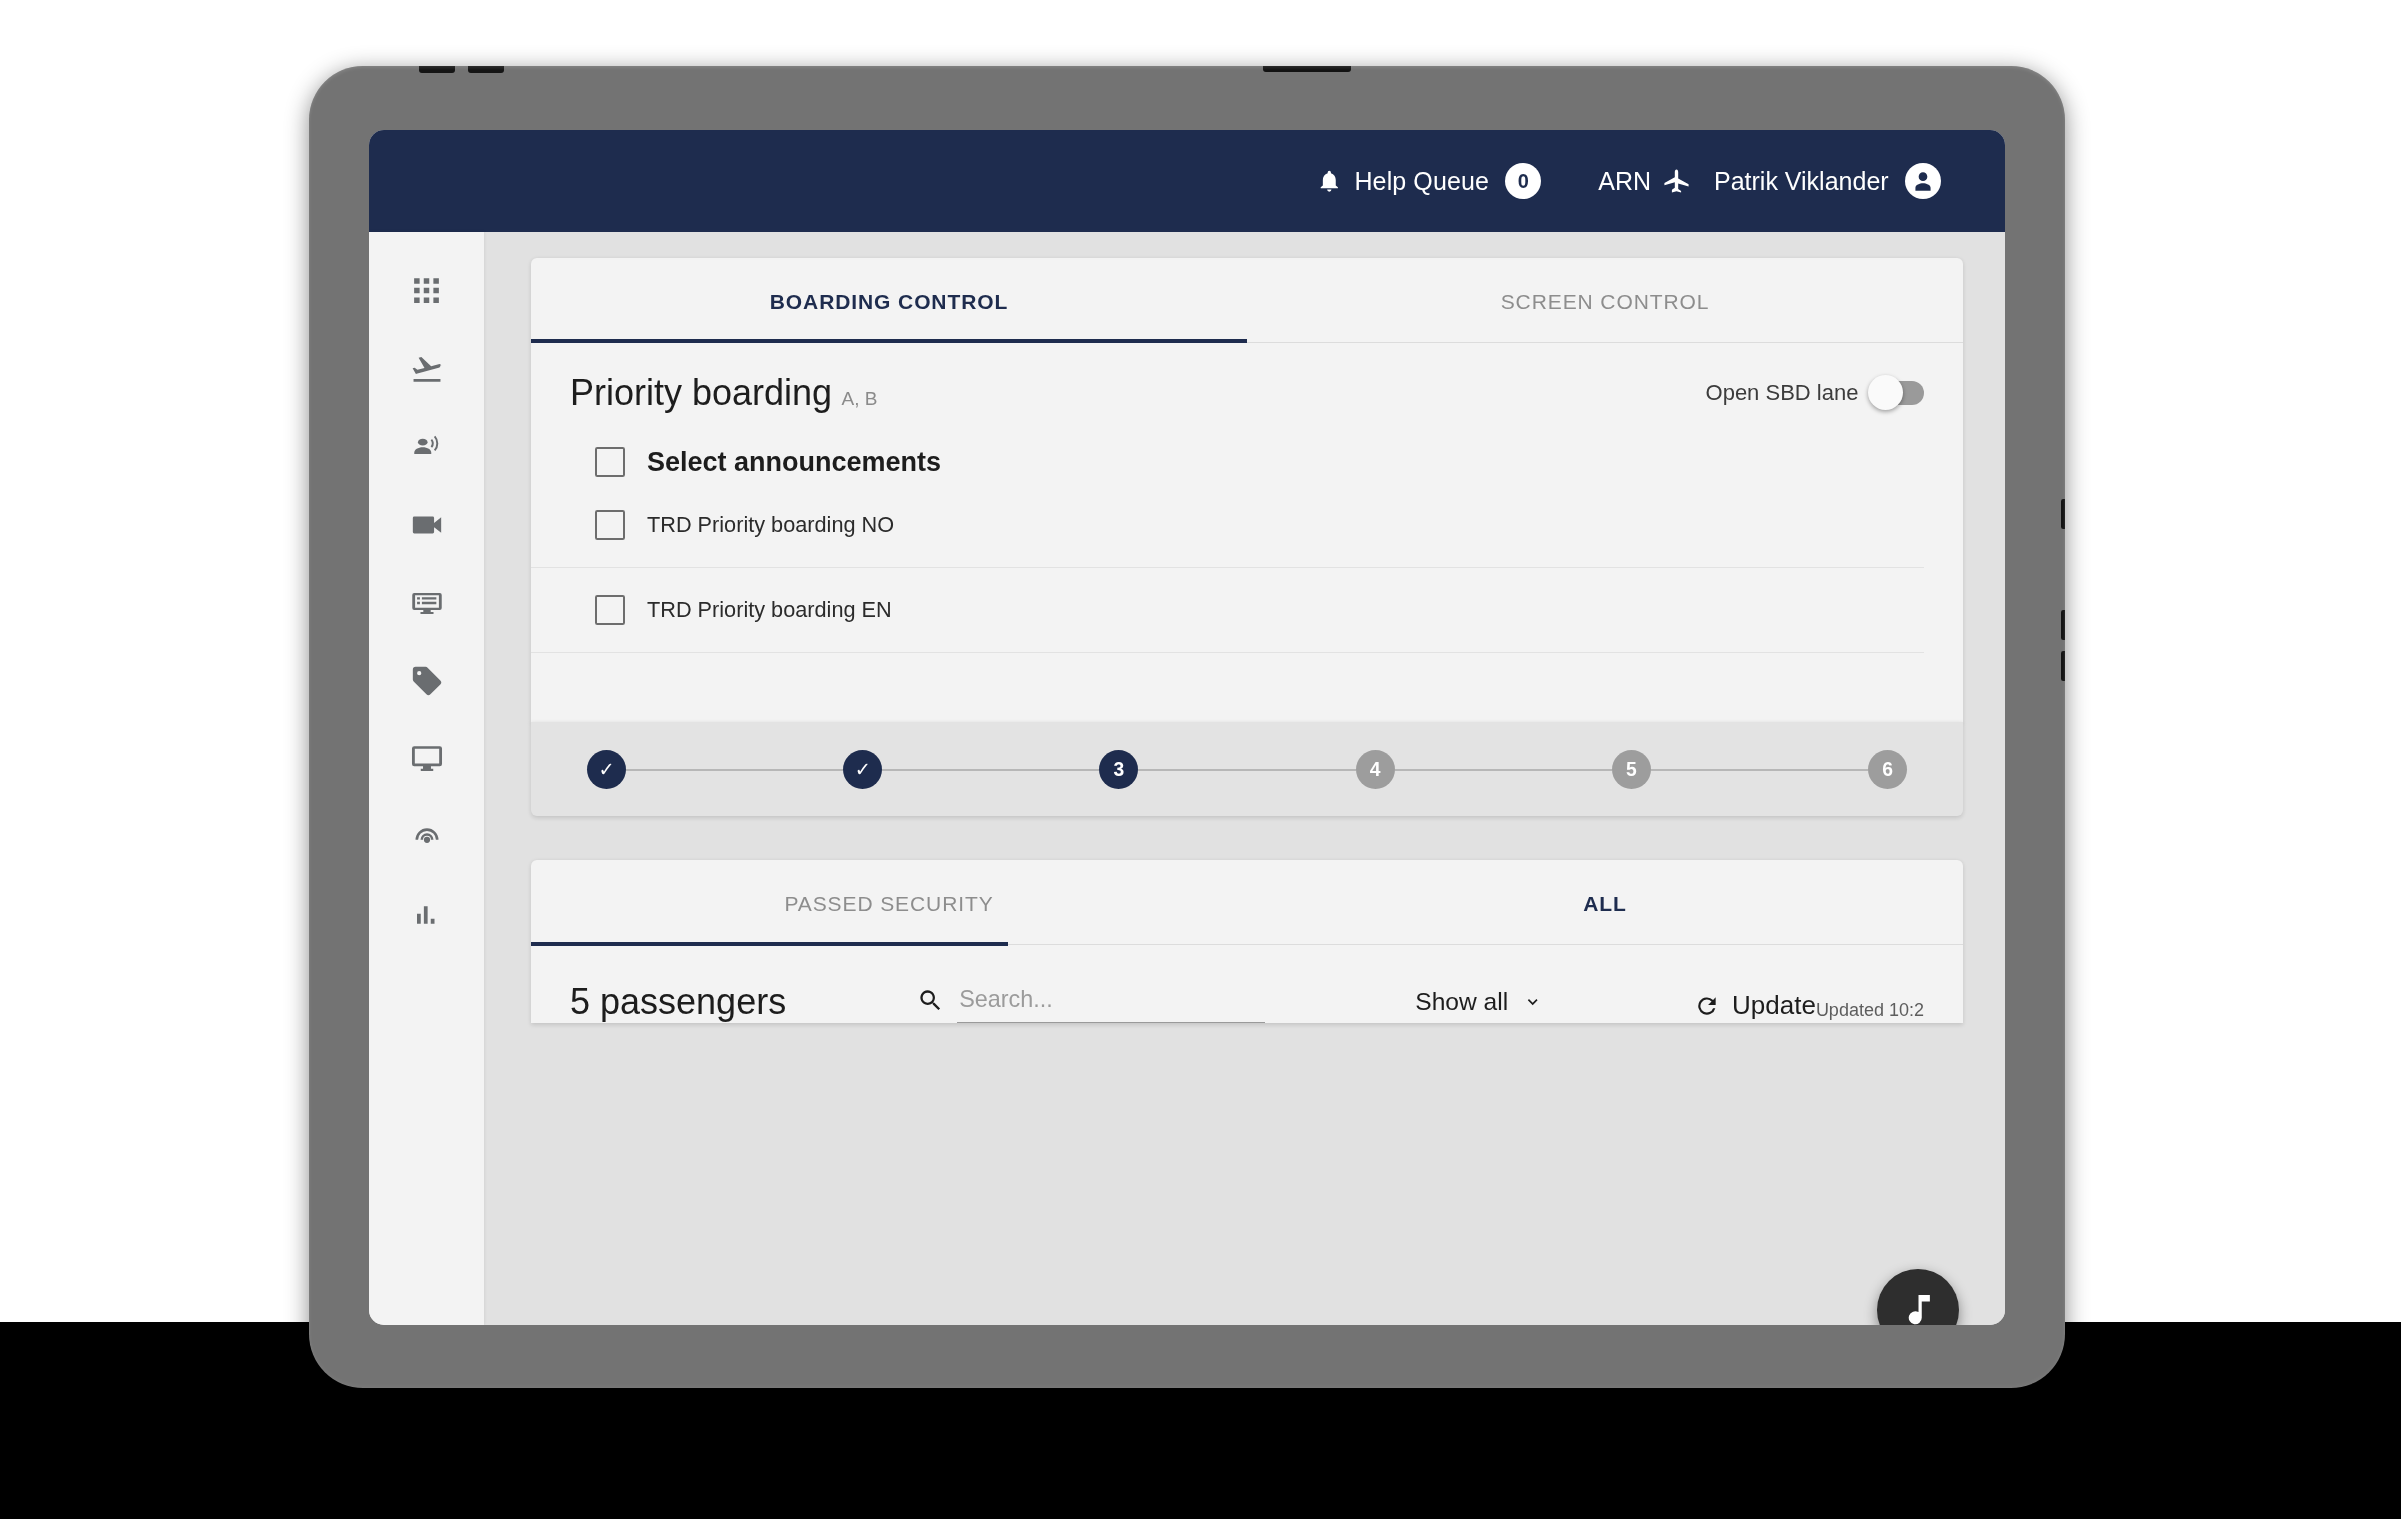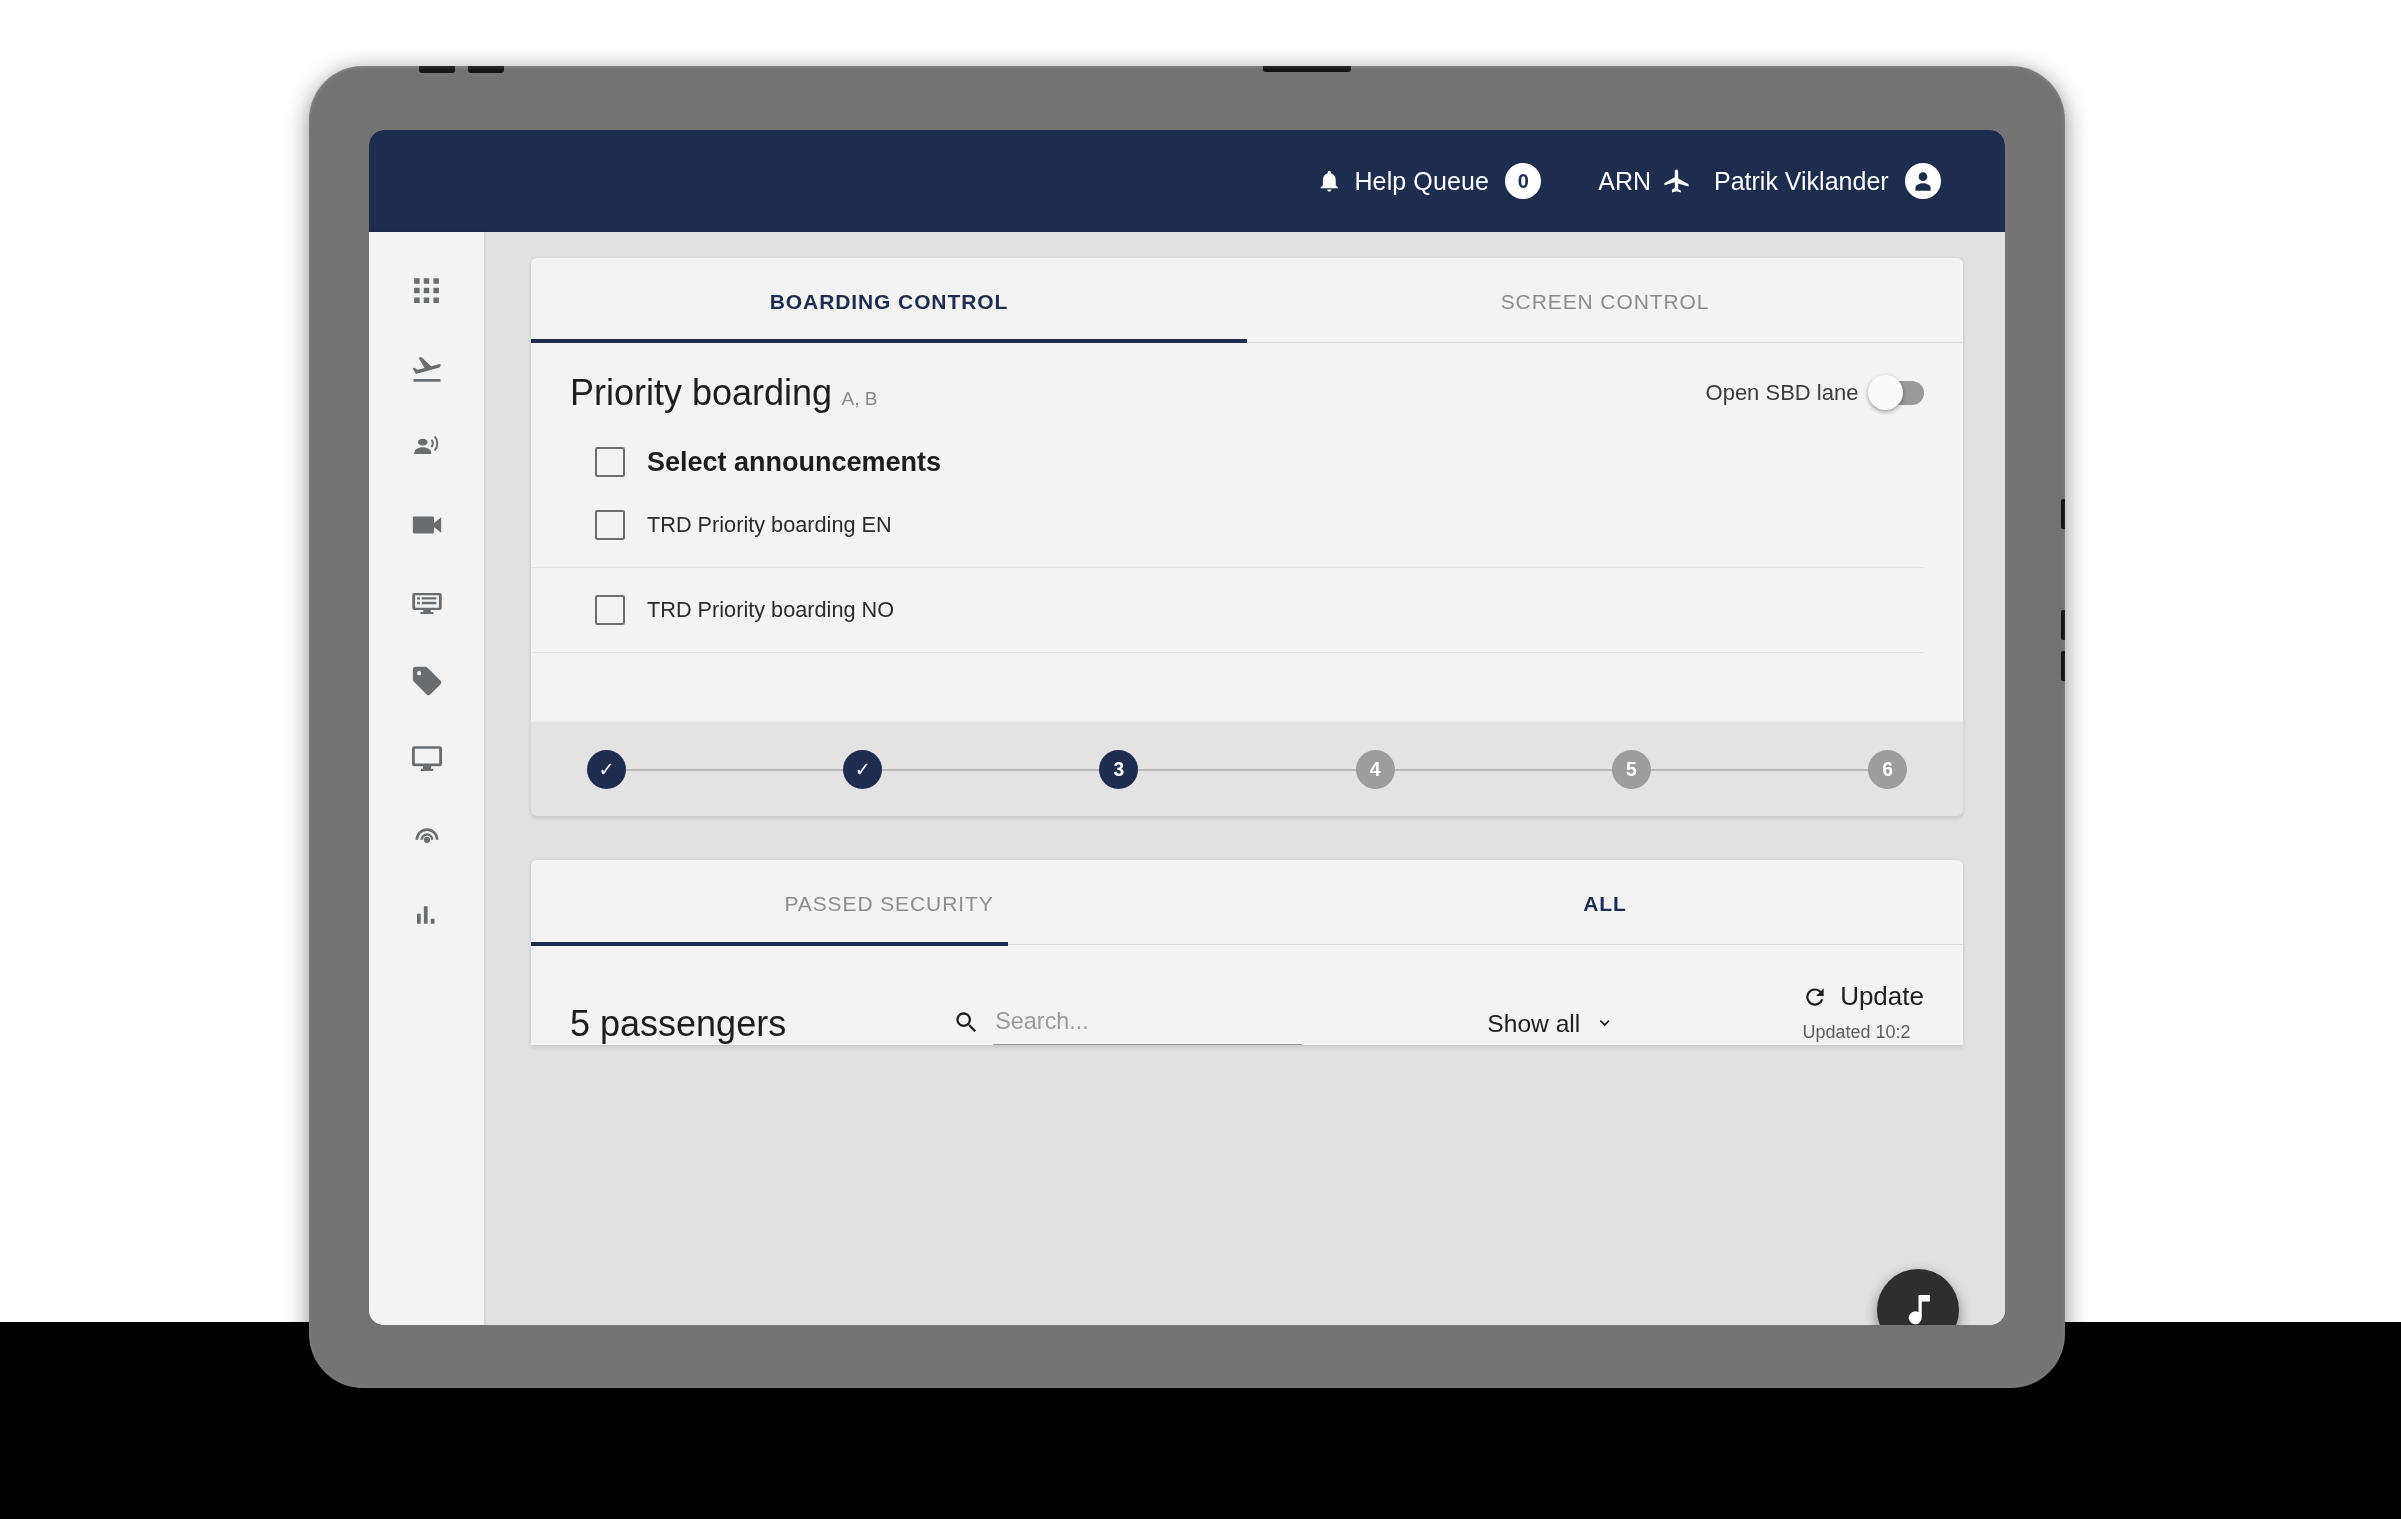--- a/index.html
+++ b/index.html
@@ -193,21 +193,21 @@
   .search-field{
     border:none;border-bottom:1.8px solid #9a9a9a;background:transparent;
     font-size:23.4px;color:#9b9b9b;font-family:inherit;
     width:304px;padding:3.5px 2.3px 9.4px 2.3px;outline:none;
   }
   .search-field::placeholder{color:#9b9b9b;}
   .showall{display:flex;align-items:center;margin-left:54px;margin-bottom:7px;}
   .showall-lbl{font-size:24.6px;color:#1d1d1d;}
   .chev{width:23.4px;height:23.4px;margin-left:13px;}
   .update-col{
-    display:flex;flex-direction:column;align-items:flex-start;margin-left:54px;margin-bottom:2.3px;
+    display:flex;flex-direction:row;align-items:flex-start;margin-left:54px;margin-bottom:2.3px;
   }
   .update-row{display:flex;align-items:center;}
   .refresh-icon{width:26px;height:26px;margin-right:11.7px;}
   .update-lbl{font-size:26px;color:#1d1d1d;}
   .updated-at{font-size:18px;color:#5d5d5d;margin-top:9.4px;}
 
   
   .fab{
     position:absolute;right:46px;bottom:-26px;
     width:82px;height:82px;border-radius:50%;
@@ -353,25 +353,25 @@
           </div>
         </div>
 
         <div class="ann-head">
           <span class="cbox"></span>
           <span class="ann-title">Select announcements</span>
         </div>
 
         <div class="ann-row">
           <span class="cbox"></span>
-          <span class="lbl">TRD Priority boarding EN</span>
+          <span class="lbl">TRD Priority boarding NO</span>
         </div>
         <div class="ann-row">
           <span class="cbox"></span>
-          <span class="lbl">TRD Priority boarding NO</span>
+          <span class="lbl">TRD Priority boarding EN</span>
         </div>
 
         <div class="ann-spacer"></div>
 
       </div>
 
       <div class="stepper">
         <div class="step-circles">
           <span class="circle done">✓</span>
           <span class="connector"></span>

